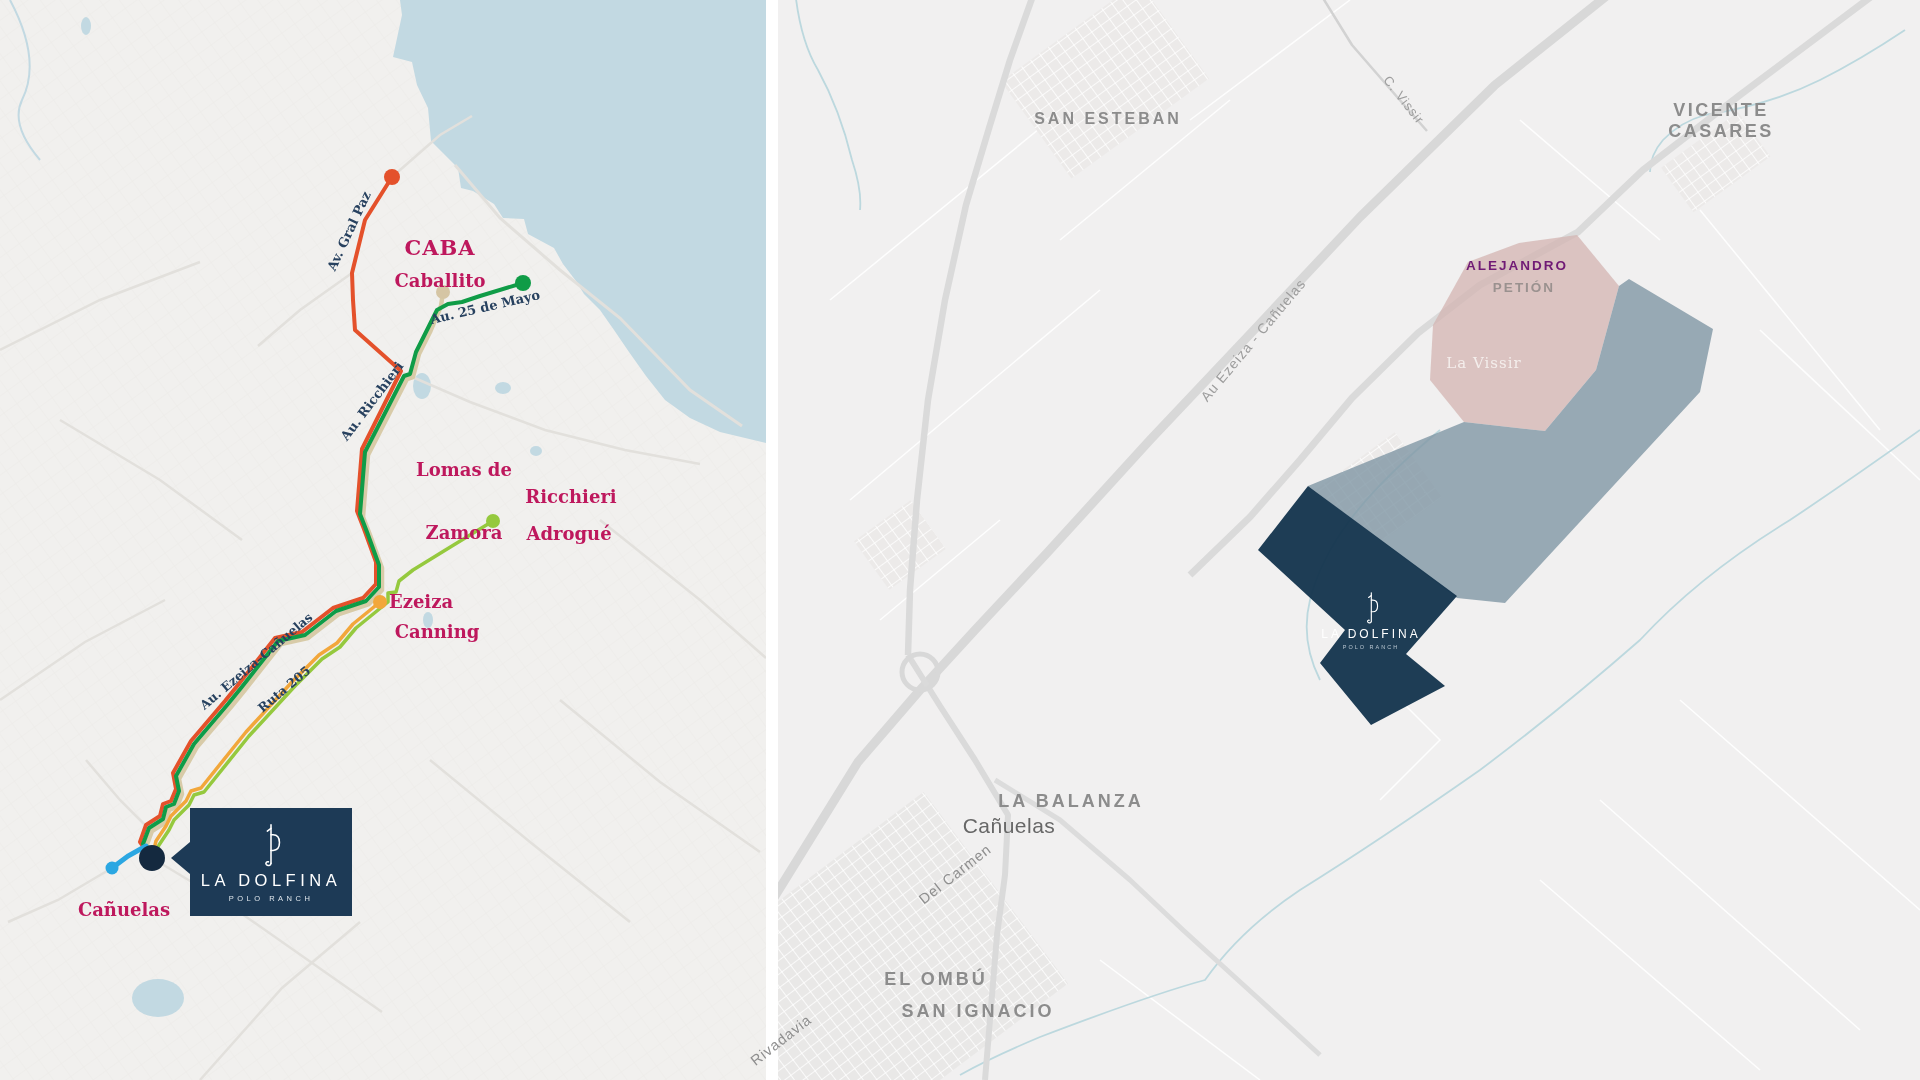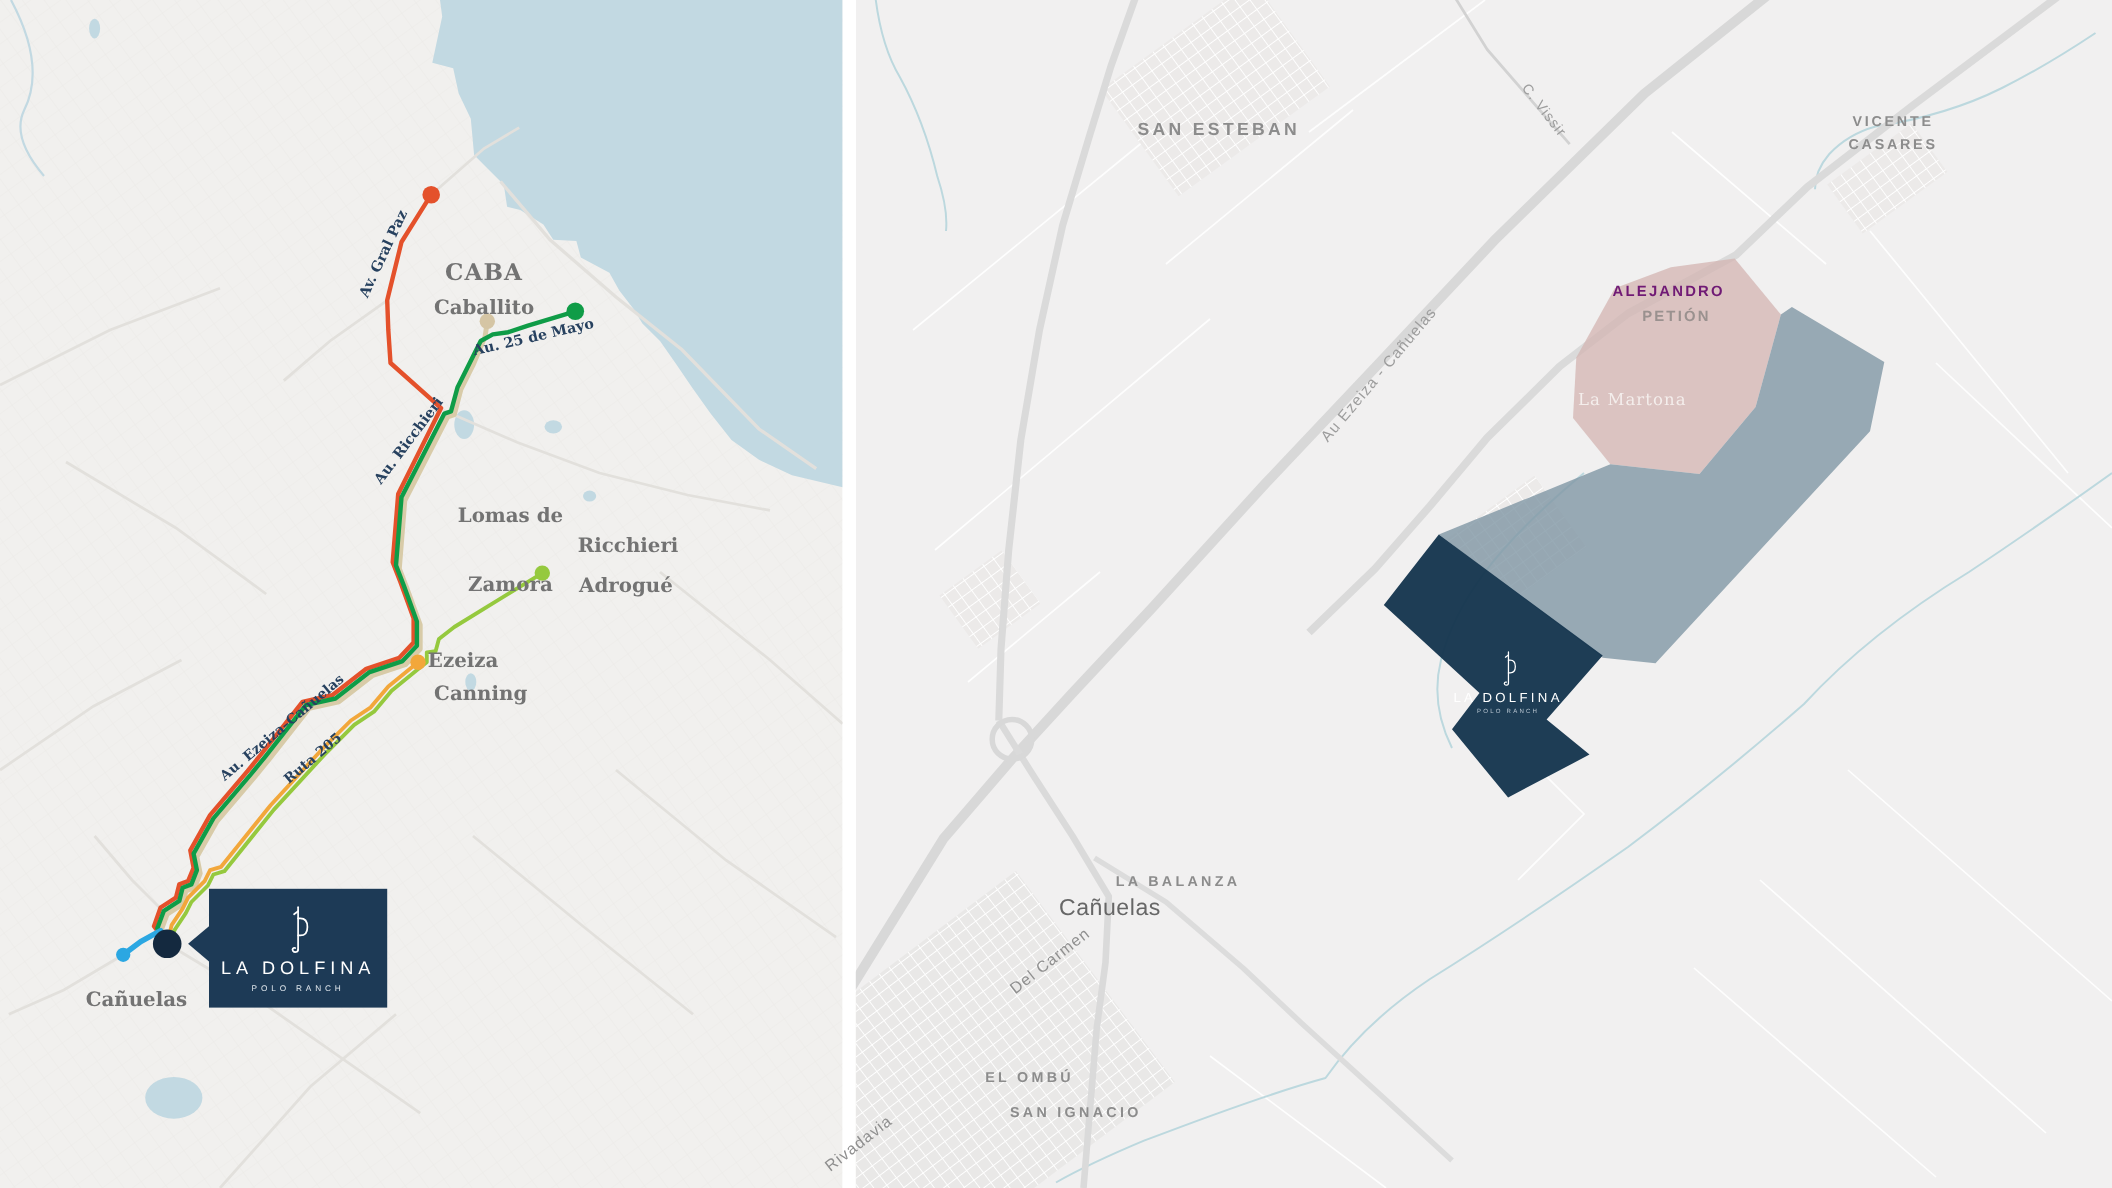--- a/index.html
+++ b/index.html
@@ -1,25 +1,25 @@
 <!DOCTYPE html>
 <html><head>
 <meta charset="utf-8">
 <style>
   html,body{margin:0;padding:0;background:#fff;}
   #stage{position:relative;width:1920px;height:1080px;overflow:hidden;background:#ffffff;
          font-family:"Liberation Sans",sans-serif;}
   svg{position:absolute;top:0;display:block;}
   .lbl{position:absolute;white-space:nowrap;transform:translate(-50%,-50%);}
-  .lm{font-family:"DejaVu Serif","Liberation Serif",serif;color:#737373;font-weight:600;}
+  .lm{font-family:"DejaVu Serif","Liberation Serif",serif;color:#be185d;font-weight:600;}
   .lm-city{font-size:18px;}
   .lm-caba{font-size:21px;letter-spacing:1px;}
   .lm-road{font-size:13px;color:#27415f;}
   .lm-road-sm{font-size:12.5px;color:#27415f;}
-  .rm{color:#8c8c8c;font-weight:600;letter-spacing:3px;font-size:13px;}
+  .rm{color:#8c8c8c;font-weight:600;letter-spacing:3px;font-size:18px;}
   .rm-town{font-size:21px;color:#676767;font-weight:500;letter-spacing:.5px;}
   .rm-road{font-weight:400;letter-spacing:1px;font-size:14px;color:#9d9d9d;}
   .rm-area{font-family:"DejaVu Serif","Liberation Serif",serif;color:#f4eeec;font-weight:400;
            letter-spacing:1px;font-size:15px;}
   .brand-card{position:absolute;left:190px;top:808px;width:162px;height:108px;background:#1d3a56;
               display:flex;flex-direction:column;align-items:center;justify-content:center;gap:4px;}
   .brand-card .tip{position:absolute;left:-19px;top:34px;width:0;height:0;
               border-top:16px solid transparent;border-bottom:16px solid transparent;
               border-right:19px solid #1d3a56;}
   .brand-name{color:#ffffff;font-size:16.5px;letter-spacing:4.5px;font-weight:400;}
@@ -186,21 +186,21 @@
     <polygon fill="#8398a6" opacity="0.82" points="1629,279 1713,329 1700,392 1505,603 1457,598 1308,486 1464,422 1545,431 1596,370 1619,286"></polygon>
     <polygon fill="#17374f" opacity="0.97" points="1308,486 1457,596 1406,654 1445,686 1371,725 1320,663 1345,630 1258,550"></polygon>
   </svg>
 
   <div class="lbl rm" style="left:1108px;top:119px;font-size:16px;">SAN ESTEBAN</div>
   <div class="lbl rm rm-road" style="left:1404px;top:100px;transform:translate(-50%,-50%) rotate(52deg);font-size:13px;">C. Vissir</div>
   <div class="lbl rm" style="left:1721px;top:110px;letter-spacing:2.5px;">VICENTE</div>
   <div class="lbl rm" style="left:1721px;top:131px;letter-spacing:2.5px;">CASARES</div>
   <div class="lbl rm" style="left:1517px;top:265px;font-size:13.5px;letter-spacing:2px;color:#701a75;">ALEJANDRO</div>
   <div class="lbl rm" style="left:1516px;top:287px;font-size:13.5px;letter-spacing:2px;color:#9a918f;padding-left:16px;">PETIÓN</div>
-  <div class="lbl rm-area" style="left:1484px;top:363px;">La Martona</div>
+  <div class="lbl rm-area" style="left:1484px;top:363px;">La Vissir</div>
   <div class="lbl rm rm-road" style="left:1253px;top:340px;transform:translate(-50%,-50%) rotate(-50deg);">Au Ezeiza - Cañuelas</div>
   <div class="lbl rm" style="left:1044px;top:801px;margin-left:27px;">LA BALANZA</div>
   <div class="lbl rm rm-town" style="left:1009px;top:826px;">Cañuelas</div>
   <div class="lbl rm rm-road" style="left:955px;top:874px;transform:translate(-50%,-50%) rotate(-38deg);font-size:14.5px;color:#8f8f8f;">Del Carmen</div>
   <div class="lbl rm" style="left:936px;top:979px;">EL OMBÚ</div>
   <div class="lbl rm" style="left:978px;top:1011px;">SAN IGNACIO</div>
   <div class="lbl rm rm-road" style="left:781px;top:1040px;transform:translate(-50%,-50%) rotate(-38deg);font-size:14.5px;color:#8f8f8f;">Rivadavia</div>
 
   <div class="brand-mini">
     <svg style="position:static" width="18" height="34" viewBox="0 0 26 50">

